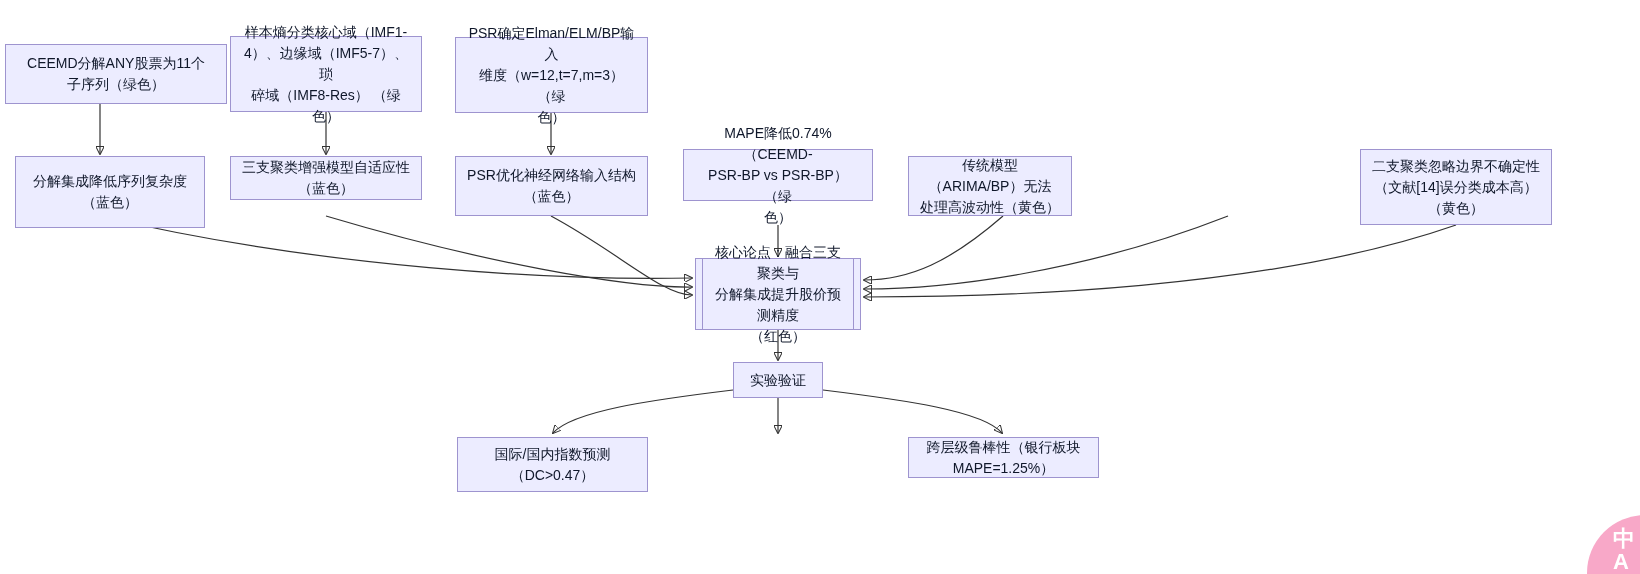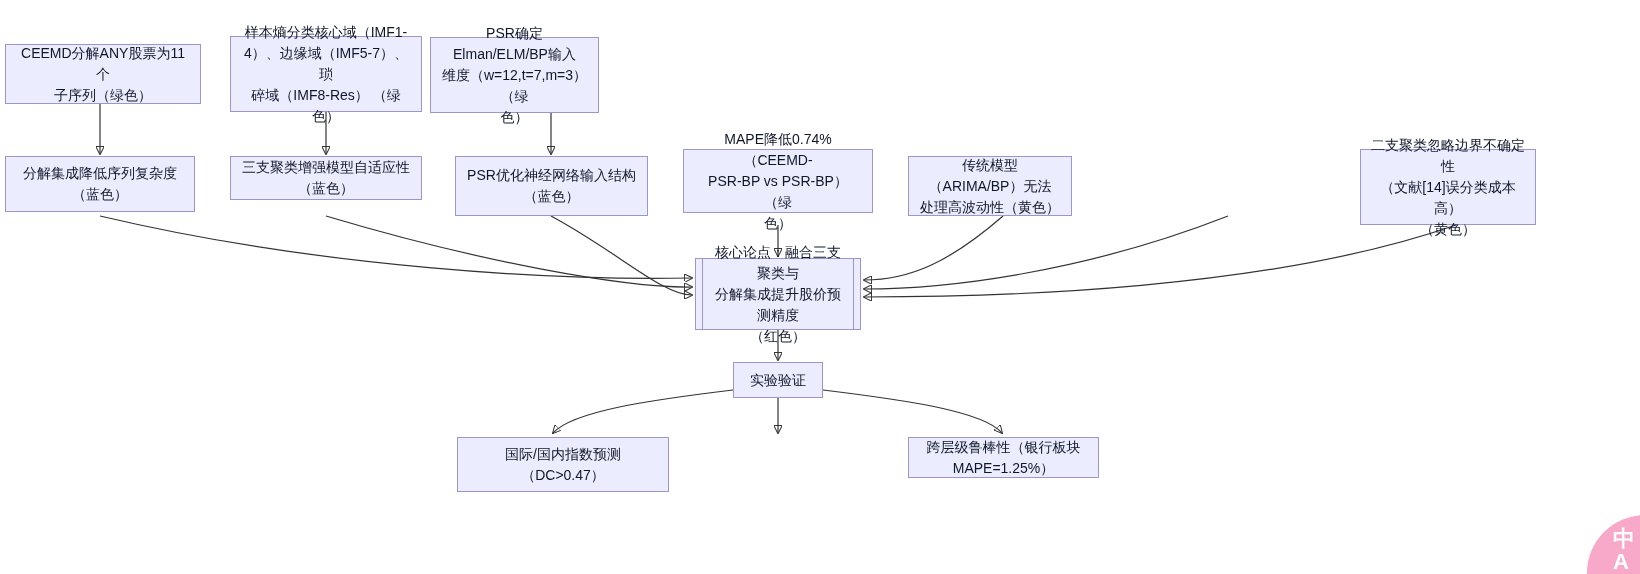--- a/index.html
+++ b/index.html
@@ -53,51 +53,51 @@
     <path d="M778 225 V256" marker-end="url(#arrow)"></path>
     <path d="M1003 216 C 950 262, 910 280, 864 280" marker-end="url(#arrow)"></path>
     <path d="M1228 216 C 1085 272, 948 289, 864 289" marker-end="url(#arrow)"></path>
     <path d="M1456 225 C 1270 290, 1000 297, 864 297" marker-end="url(#arrow)"></path>
     <path d="M778 330 V360" marker-end="url(#arrow)"></path>
     <path d="M733 390 C 650 400, 573 411, 553 433" marker-end="url(#arrow)"></path>
     <path d="M778 398 V433" marker-end="url(#arrow)"></path>
     <path d="M823 390 C 905 400, 983 411, 1002 433" marker-end="url(#arrow)"></path>
   </svg>
 
-  <div class="node" style="left:5px;top:44px;width:196px;height:60px">CEEMD分解ANY股票为11个
+  <div class="node" style="left:5px;top:44px;width:222px;height:60px">CEEMD分解ANY股票为11个
 子序列（绿色）</div>
   <div class="node" style="left:230px;top:36px;width:192px;height:76px">样本熵分类核心域（IMF1-
 4）、边缘域（IMF5-7）、琐
 碎域（IMF8-Res） （绿色）</div>
-  <div class="node" style="left:430px;top:37px;width:169px;height:76px">PSR确定Elman/ELM/BP输入
+  <div class="node" style="left:455px;top:37px;width:193px;height:76px">PSR确定Elman/ELM/BP输入
 维度（w=12,t=7,m=3） （绿
 色）</div>
 
-  <div class="node" style="left:5px;top:156px;width:190px;height:56px">分解集成降低序列复杂度
+  <div class="node" style="left:15px;top:156px;width:190px;height:72px">分解集成降低序列复杂度
 （蓝色）</div>
   <div class="node" style="left:230px;top:156px;width:192px;height:44px">三支聚类增强模型自适应性
 （蓝色）</div>
   <div class="node" style="left:455px;top:156px;width:193px;height:60px">PSR优化神经网络输入结构
 （蓝色）</div>
-  <div class="node" style="left:683px;top:149px;width:190px;height:64px">MAPE降低0.74%（CEEMD-
+  <div class="node" style="left:683px;top:149px;width:190px;height:52px">MAPE降低0.74%（CEEMD-
 PSR-BP vs PSR-BP） （绿
 色）</div>
   <div class="node" style="left:908px;top:156px;width:164px;height:60px">传统模型（ARIMA/BP）无法
 处理高波动性（黄色）</div>
-  <div class="node" style="left:1360px;top:149px;width:176px;height:76px">二支聚类忽略边界不确定性
+  <div class="node" style="left:1360px;top:149px;width:192px;height:76px">二支聚类忽略边界不确定性
 （文献[14]误分类成本高）
 （黄色）</div>
 
   <div class="node core" style="left:695px;top:258px;width:166px;height:72px">核心论点：融合三支聚类与
 分解集成提升股价预测精度
 （红色）</div>
 
   <div class="node" style="left:733px;top:362px;width:90px;height:36px">实验验证</div>
 
-  <div class="node" style="left:457px;top:437px;width:212px;height:55px">国际/国内指数预测
+  <div class="node" style="left:457px;top:437px;width:191px;height:55px">国际/国内指数预测
 （DC&gt;0.47）</div>
   <div class="node" style="left:908px;top:437px;width:191px;height:41px">跨层级鲁棒性（银行板块
 MAPE=1.25%）</div>
 
   <div class="badge">
     <span class="badge-label">中
 A</span>
   </div>
 
 </div>

